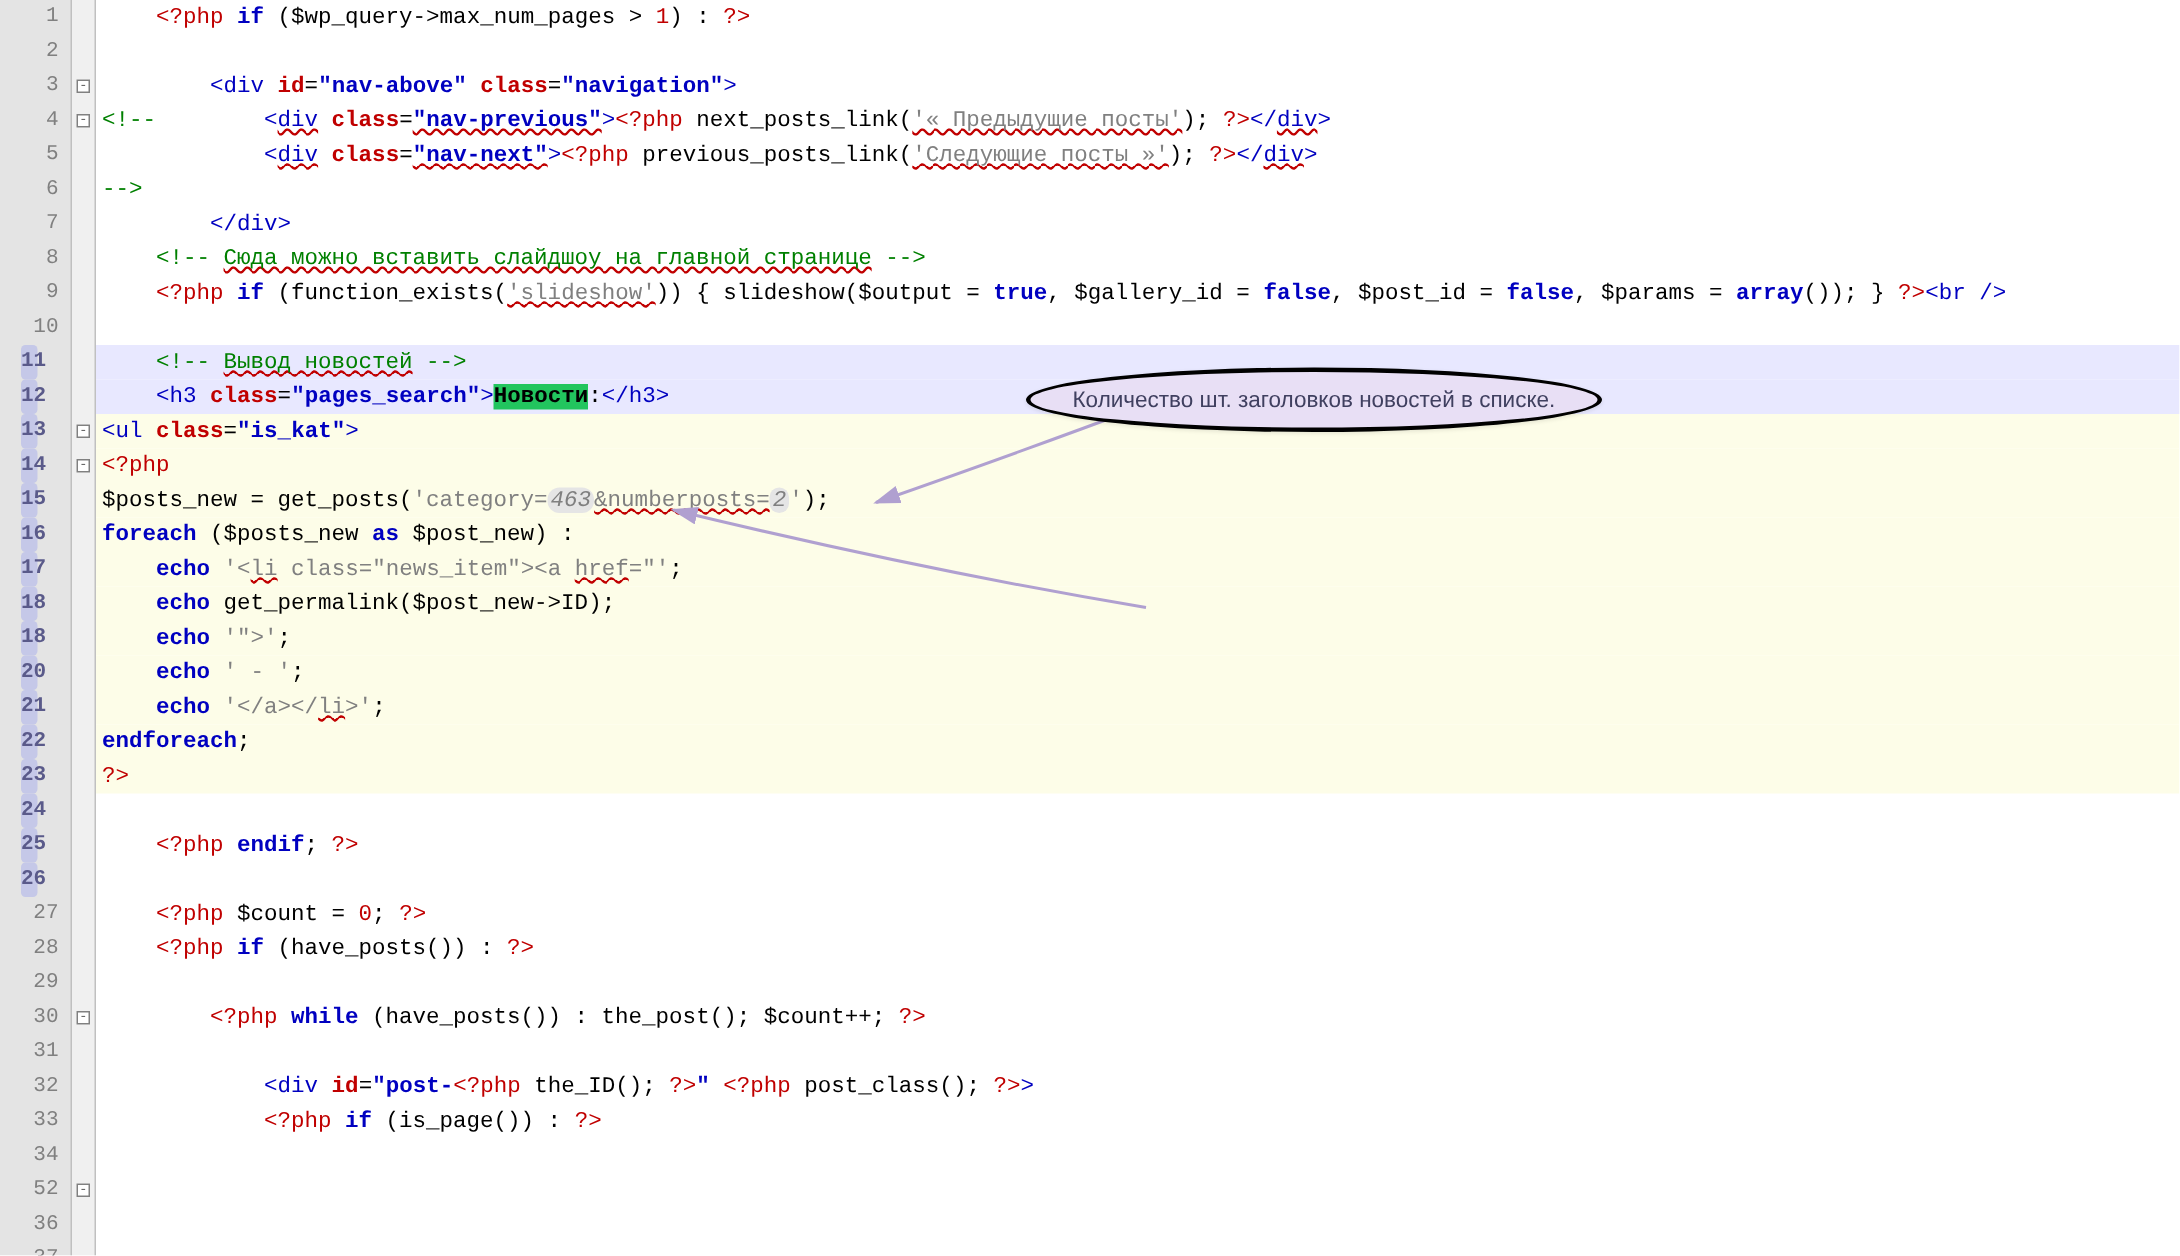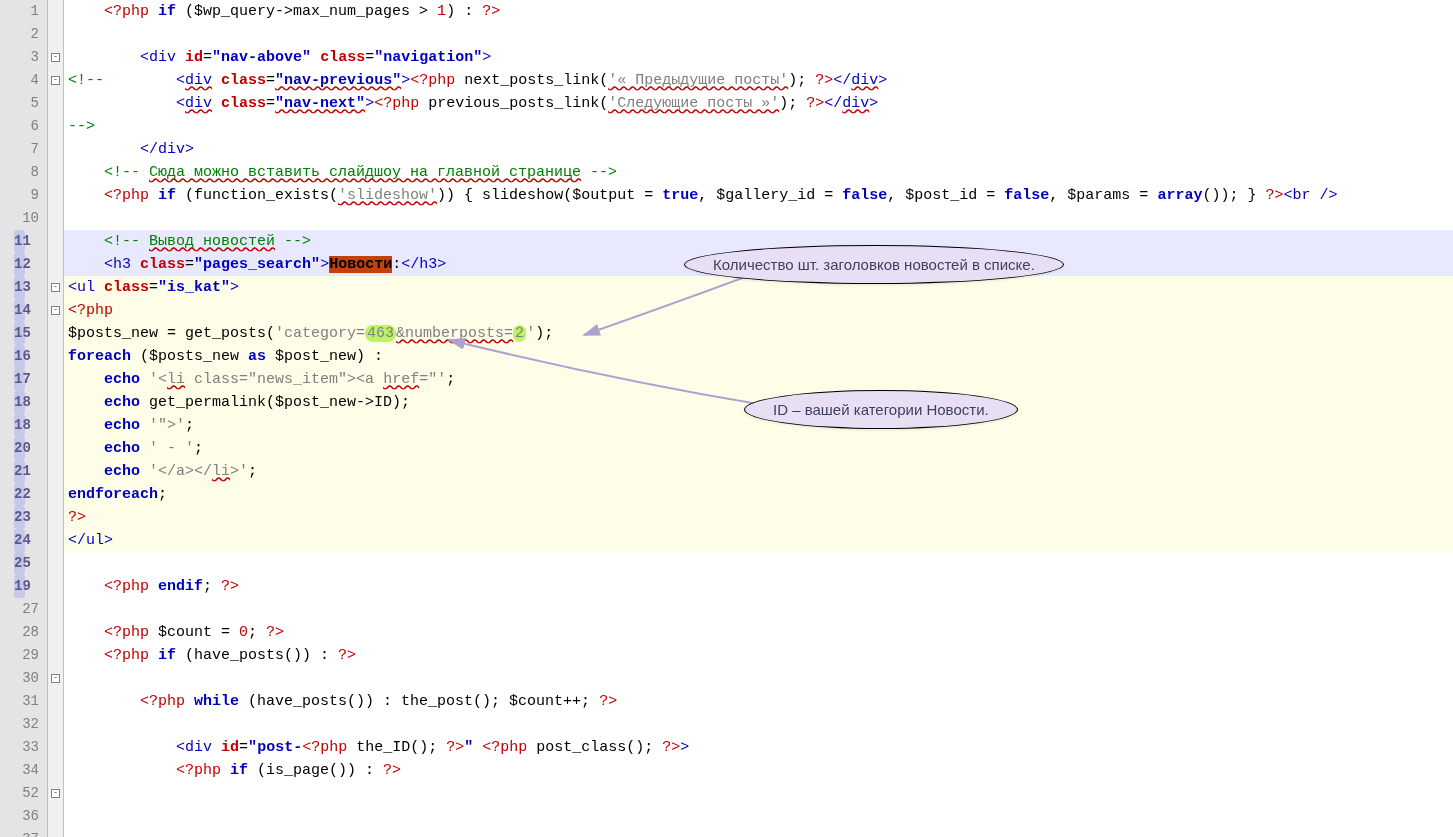--- a/index.html
+++ b/index.html
@@ -16,24 +16,24 @@
 .line.sel { background: #e8e8ff; }
 .line.yel { background: #fdfde8; }
 .k-red { color: #c00000; }
 .k-blue { color: #0000c0; font-weight: bold; }
 .k-tag { color: #0000c0; }
 .k-str { color: #808080; }
 .k-attr { color: #c00000; font-weight: bold; }
 .k-num { color: #c00000; }
 .k-comment { color: #008000; }
 .k-black { color: #000; }
-.hl-green { background: #c2410c; color: #000; font-weight: bold; }
-.hl-num { background: #bef264; border-radius: 8px; padding: 0 2px; }
+.hl-green { background: #22c55e; color: #000; font-weight: bold; }
+.hl-num { background: #e5e5e5; border-radius: 8px; padding: 0 2px; font-style: italic; }
 .wavy { text-decoration: underline wavy #c00000; text-decoration-skip-ink: none; }
-.callout { position: absolute; background: #e8dff5; border: 1px solid #000000; border-radius: 50%; padding: 10px 28px; color: #404060; font-family: Arial, sans-serif; font-size: 15px; white-space: nowrap; box-shadow: 0 1px 3px rgba(0,0,0,0.1); }
+.callout { position: absolute; background: #e8dff5; border: 3px solid #000000; border-radius: 50%; padding: 10px 28px; color: #404060; font-family: Arial, sans-serif; font-size: 15px; white-space: nowrap; box-shadow: 0 1px 3px rgba(0,0,0,0.1); }
 .arrow { position: absolute; pointer-events: none; }
 </style>
 </head>
 <body>
 
 <div class="editor">
   <div class="gutter">
       <div class="ln">1</div>
       <div class="ln">2</div>
       <div class="ln">3</div>
@@ -52,21 +52,21 @@
       <div class="ln hl">16</div>
       <div class="ln hl">17</div>
       <div class="ln hl">18</div>
       <div class="ln hl">18</div>
       <div class="ln hl">20</div>
       <div class="ln hl">21</div>
       <div class="ln hl">22</div>
       <div class="ln hl">23</div>
       <div class="ln hl">24</div>
       <div class="ln hl">25</div>
-      <div class="ln hl">19</div>
+      <div class="ln hl">26</div>
       <div class="ln">27</div>
       <div class="ln">28</div>
       <div class="ln">29</div>
       <div class="ln">30</div>
       <div class="ln">31</div>
       <div class="ln">32</div>
       <div class="ln">33</div>
       <div class="ln">34</div>
       <div class="ln">52</div>
       <div class="ln">36</div>
@@ -141,21 +141,20 @@
         <div class="line yel"><span class="k-red">&lt;?php</span></div>
         <div class="line yel"><span class="k-black">$posts_new</span> = get_posts(<span class="k-str">'category=</span><span class="hl-num k-str">463</span><span class="k-str wavy">&amp;numberposts=</span><span class="hl-num k-str">2</span><span class="k-str">'</span>);</div>
         <div class="line yel"><span class="k-blue">foreach</span> (<span class="k-black">$posts_new</span><span class="k-blue"> as </span><span class="k-black">$post_new</span>) :</div>
         <div class="line yel">    <span class="k-blue">echo</span> <span class="k-str">'&lt;<span class="wavy">li</span> class="news_item"&gt;&lt;a <span class="wavy">href</span>="'</span>;</div>
         <div class="line yel">    <span class="k-blue">echo</span> get_permalink(<span class="k-black">$post_new</span>-&gt;ID);</div>
         <div class="line yel">    <span class="k-blue">echo</span> <span class="k-str">'"&gt;'</span>;</div>
         <div class="line yel">    <span class="k-blue">echo</span> <span class="k-str">' - '</span>;</div>
         <div class="line yel">    <span class="k-blue">echo</span> <span class="k-str">'&lt;/a&gt;&lt;/<span class="wavy">li</span>&gt;'</span>;</div>
         <div class="line yel"><span class="k-blue">endforeach</span>;</div>
         <div class="line yel"><span class="k-red">?&gt;</span></div>
-        <div class="line yel"><span class="k-tag">&lt;/</span><span class="k-tag">ul</span><span class="k-tag">&gt;</span></div>
         <div class="line"></div>
         <div class="line">    <span class="k-red">&lt;?php </span><span class="k-blue">endif</span>; <span class="k-red">?&gt;</span></div>
         <div class="line"></div>
         <div class="line">    <span class="k-red">&lt;?php </span><span class="k-black">$count</span> = <span class="k-num">0</span>; <span class="k-red">?&gt;</span></div>
         <div class="line">    <span class="k-red">&lt;?php </span><span class="k-blue">if</span> (have_posts()) : <span class="k-red">?&gt;</span></div>
         <div class="line"></div>
         <div class="line">        <span class="k-red">&lt;?php </span><span class="k-blue">while</span> (have_posts()) : the_post(); <span class="k-black">$count</span>++; <span class="k-red">?&gt;</span></div>
         <div class="line"></div>
         <div class="line">            <span class="k-tag">&lt;</span><span class="k-tag">div</span> <span class="k-attr">id</span>=<span class="k-blue">"</span><span class="k-blue">post-</span><span class="k-red">&lt;?php </span>the_ID(); <span class="k-red">?&gt;</span><span class="k-blue">"</span> <span class="k-red">&lt;?php </span>post_class(); <span class="k-red">?&gt;</span><span class="k-tag">&gt;</span></div>
         <div class="line">            <span class="k-red">&lt;?php </span><span class="k-blue">if</span> (is_page()) : <span class="k-red">?&gt;</span></div>
@@ -171,15 +170,14 @@
     </svg>
     <svg class="arrow" style="left:370px;top:330px;width:340px;height:90px">
       <defs>
           <marker id="ah2" markerWidth="10" markerHeight="10" refX="8" refY="3" orient="auto">
             <path d="M0,0 L9,3 L0,6 Z" fill="#b0a0d0"></path>
           </marker>
         </defs>
       <path d="M330,75 Q180,50 15,10" stroke="#b0a0d0" stroke-width="2" fill="none" marker-end="url(#ah2)"></path>
     </svg>
     <div class="callout" style="left:620px;top:245px">Количество шт. заголовков новостей в списке.</div>
-    <div class="callout" style="left:680px;top:390px">ID – вашей категории Новости.</div>
   </div>
 </div>
 
 </body></html>

